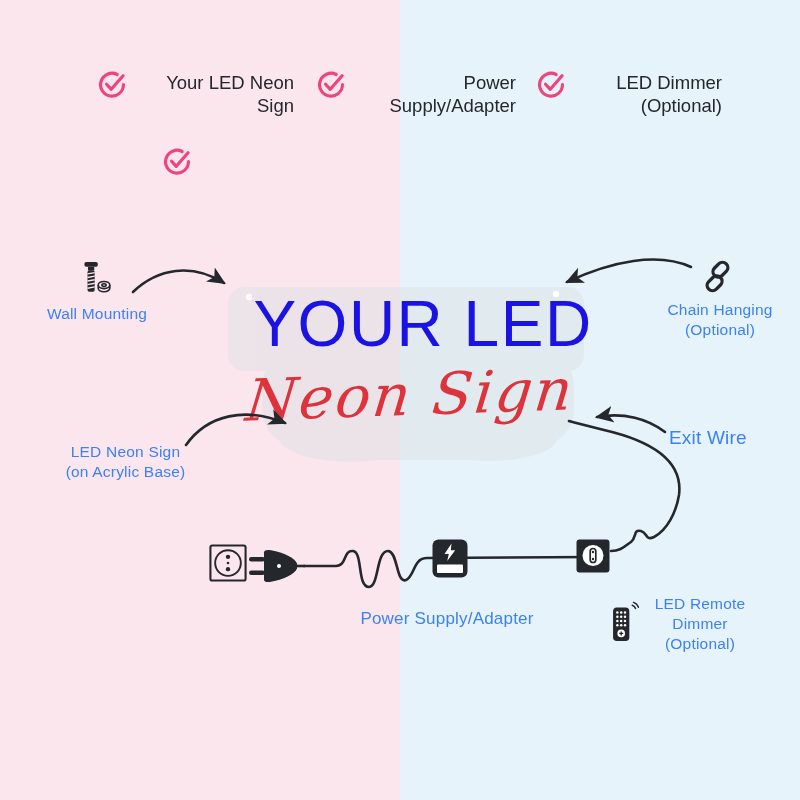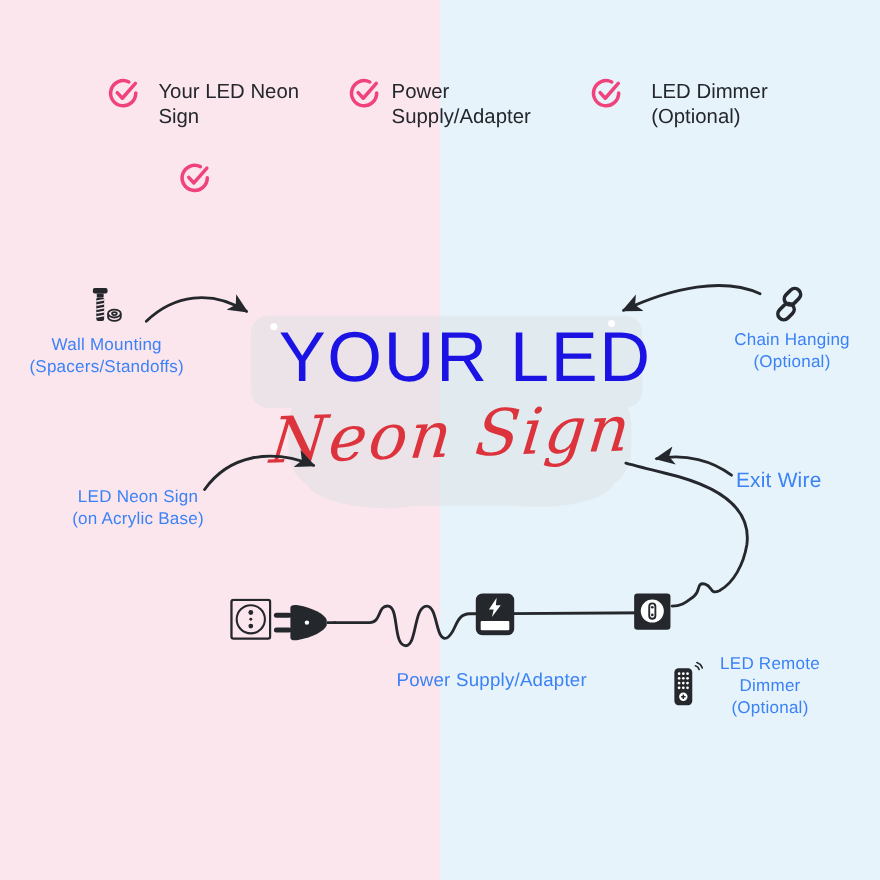--- a/index.html
+++ b/index.html
@@ -5,21 +5,21 @@
   html,body{margin:0;padding:0;}
   body{width:800px;height:800px;position:relative;overflow:hidden;
        font-family:"Liberation Sans",sans-serif;color:#24272c;}
   .bg-half{position:absolute;top:0;height:800px;width:400px;}
   .bg-left{left:0;background:#fce6ee;}
   .bg-right{left:400px;background:#e6f3fa;}
   .abs{position:absolute;}
   .lbl{position:absolute;text-align:center;line-height:1.28;letter-spacing:.2px;
        color:#3b82f6;font-weight:500;}
   .check-item{position:absolute;display:flex;align-items:flex-start;}
-  .check-item .txt{font-size:18.5px;line-height:1.22;text-align:left;font-weight:500;}
+  .check-item .txt{font-size:18.5px;line-height:1.22;text-align:right;font-weight:500;}
   .sign-line1{position:absolute;left:183px;top:292px;width:480px;text-align:center;
       font-family:"Liberation Sans",sans-serif;font-size:64px;line-height:1;
       color:#1a13e3;letter-spacing:1.5px;font-weight:400;}
   .sign-line2{position:absolute;left:170px;top:366px;width:480px;text-align:center;
       font-family:"DejaVu Serif","Liberation Serif",serif;font-style:italic;
       font-size:58px;line-height:1;color:#dc333c;letter-spacing:2px;}
   .sign-line2 span{display:inline-block;transform:skewX(-8deg) rotate(-2deg);}
   svg{display:block;}
   .overlay{position:absolute;left:0;top:0;pointer-events:none;}
 </style>
@@ -165,21 +165,20 @@
     <circle cx="5.5" cy="27.5" r="1.3"></circle>
       <circle cx="9.5" cy="27.5" r="1.3"></circle>
       <circle cx="13.5" cy="27.5" r="1.3"></circle>
     <circle cx="9.5" cy="36" r="4"></circle>
   </g>
   <path d="M7.4,36 L11.6,36 M9.5,33.9 L9.5,38.1" stroke="#24272c" stroke-width="1.4"></path>
 </svg>
 
 <div class="lbl" style="left:2px;top:304px;width:190px;font-size:15.5px;">
   <span style="display:block">Wall Mounting</span>
-  <span style="display:block">(Spacers/Standoffs)</span>
 </div>
 
 <div class="lbl" style="left:625px;top:300px;width:190px;font-size:15.5px;">
   <span style="display:block">Chain Hanging</span>
   <span style="display:block">(Optional)</span>
 </div>
 
 <div class="lbl" style="left:28px;top:442px;width:195px;font-size:15.5px;">
   <span style="display:block">LED Neon Sign</span>
   <span style="display:block">(on Acrylic Base)</span>

